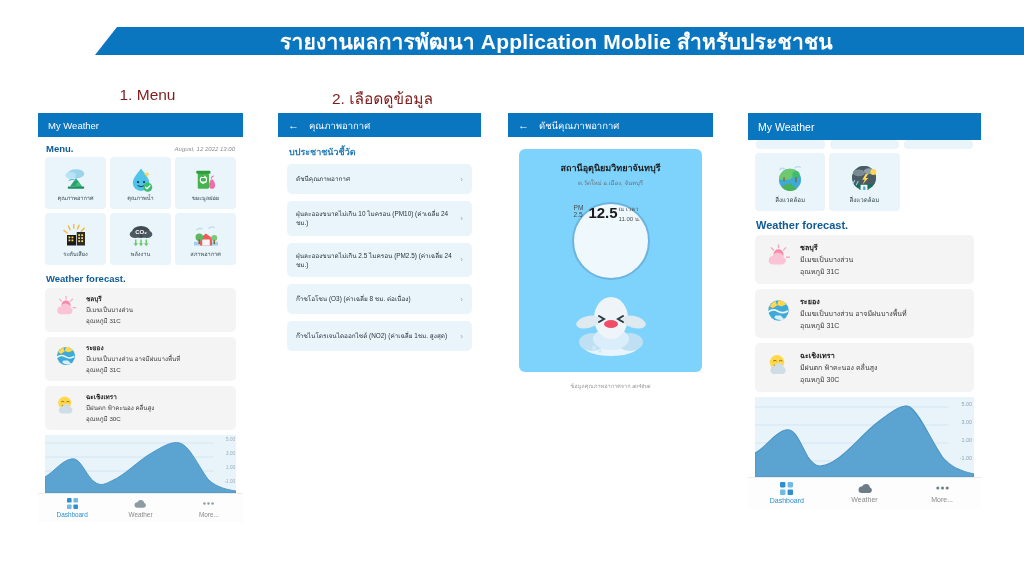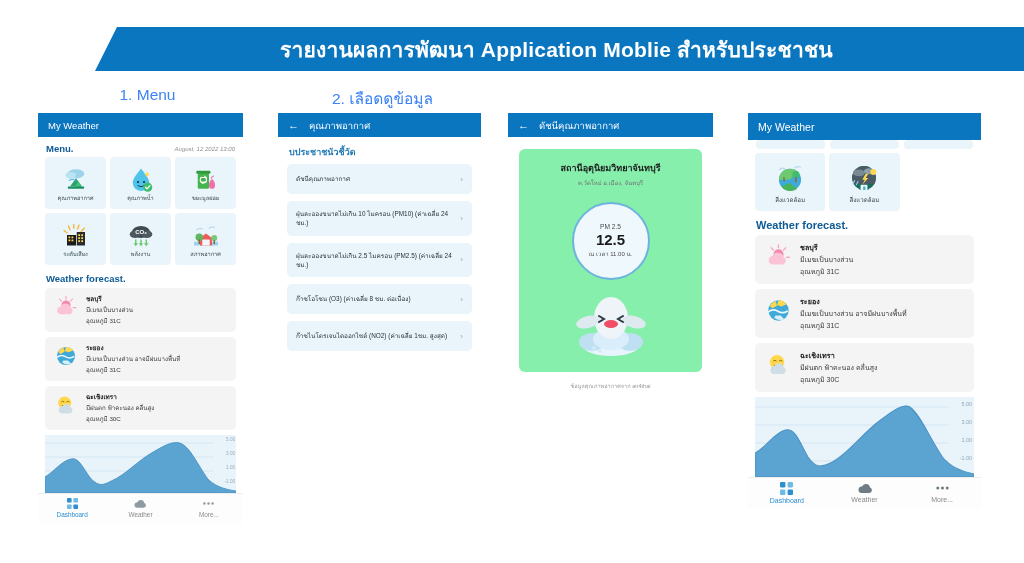--- a/index.html
+++ b/index.html
@@ -7,36 +7,36 @@
     width: 1024px; height: 563px;
     background: #ffffff;
     font-family: "Liberation Sans", "DejaVu Sans", sans-serif;
     overflow: hidden;
   }
   .slide { position: relative; width: 1024px; height: 563px; background: #fff; }
 
   
   .banner {
     position: absolute; left: 95px; top: 27px;
-    width: 929px; height: 44px;
+    width: 929px; height: 28px;
     background: #0b76c0;
     clip-path: polygon(22px 0, 100% 0, 100% 100%, 0 100%);
     display: flex; align-items: center; justify-content: center;
   }
   .banner-title {
     color: #ffffff; font-size: 21px; font-weight: bold;
     letter-spacing: .2px; white-space: nowrap;
     text-align: center; width: 100%;
     padding-right: 6px;
   }
 
   
   .step-caption {
     position: absolute; text-align: center;
-    font-size: 15.5px; color: #3b82f6; white-space: nowrap;
+    font-size: 15.5px; color: #7f1d1d; white-space: nowrap;
   }
 
   
   .phone {
     position: absolute; background: #ffffff;
     overflow: hidden;
   }
   .phone-header {
     background: #0b76c0; color: #fff;
     height: 24px; display: flex; align-items: center;
@@ -100,30 +100,30 @@
     background: #e9f4fb; border-radius: 5px;
     margin: 0 9px 7px 9px; padding: 8px 9px;
     display: flex; align-items: center; justify-content: space-between; gap: 6px;
     min-height: 30px;
   }
   .list-item-label { font-size: 6.4px; color: #263238; line-height: 1.45; }
   .chev { font-size: 8px; color: #9aa7ad; flex: 0 0 auto; }
 
   
   .detail-card {
-    background: #86efac; border-radius: 6px;
+    background: #7dd3fc; border-radius: 6px;
     margin: 12px 11px 0 11px; padding: 12px 10px 14px 10px;
     display: flex; flex-direction: column; align-items: center;
   }
   .stn-name { font-size: 9px; font-weight: bold; color: #1b1b1b; text-align: center; }
   .stn-sub { font-size: 6px; color: #6f6f6f; margin-top: 3px; text-align: center; }
   .gauge {
     margin-top: 14px; width: 78px; height: 78px; border-radius: 50%;
     border: 2px solid #6cb4dd; background: #eff8fd;
-    display: flex; flex-direction: column; align-items: center; justify-content: center; gap: 1px;
+    display: flex; justify-content: center; gap: 1px;
   }
   .gauge-label { font-size: 6.6px; color: #4a4a4a; }
   .gauge-value { font-size: 15px; font-weight: bold; color: #1b1b1b; }
   .gauge-time { font-size: 6px; color: #4a4a4a; }
   .mascot { margin-top: 12px; }
   .source-note { font-size: 5.6px; color: #9a9a9a; text-align: center; margin-top: 10px; }
 
   .cut-tile-row { display: grid; grid-template-columns: repeat(3, 1fr); gap: 5px; padding: 0 8px; }
   .cut-tile { background: #e9f4fb; border-radius: 4px; height: 9px; }
 </style>

